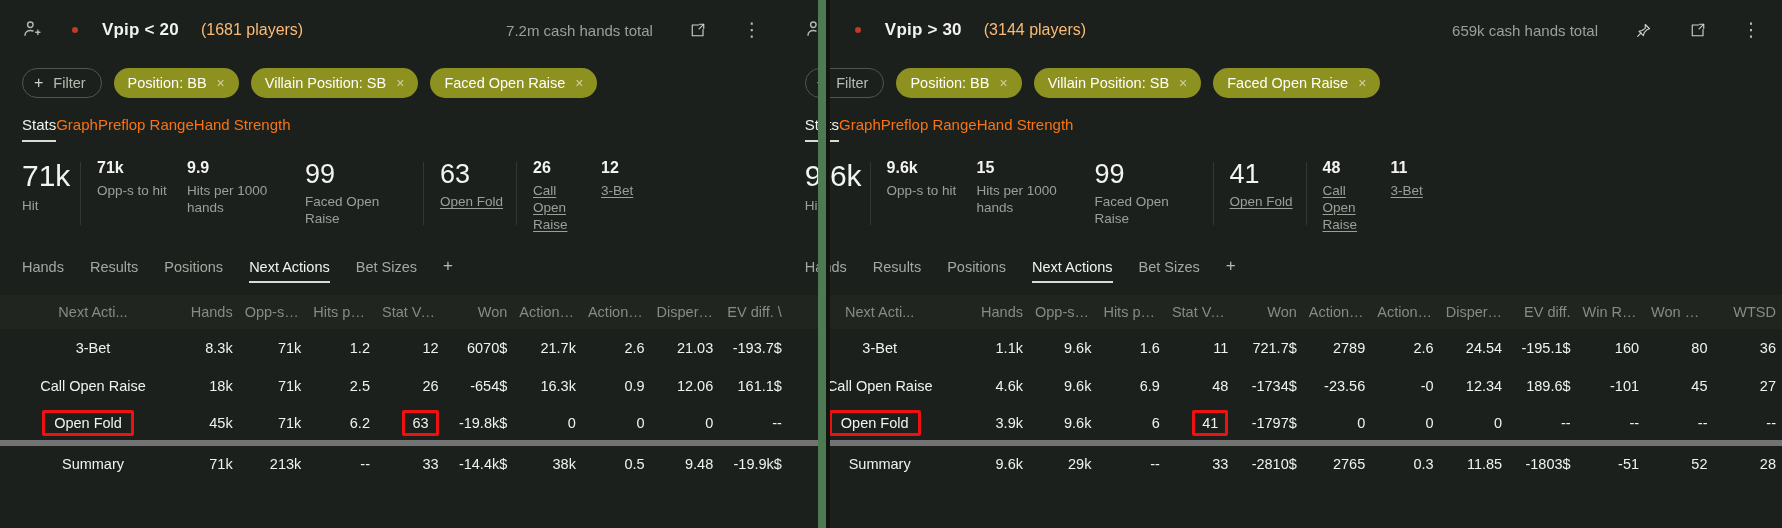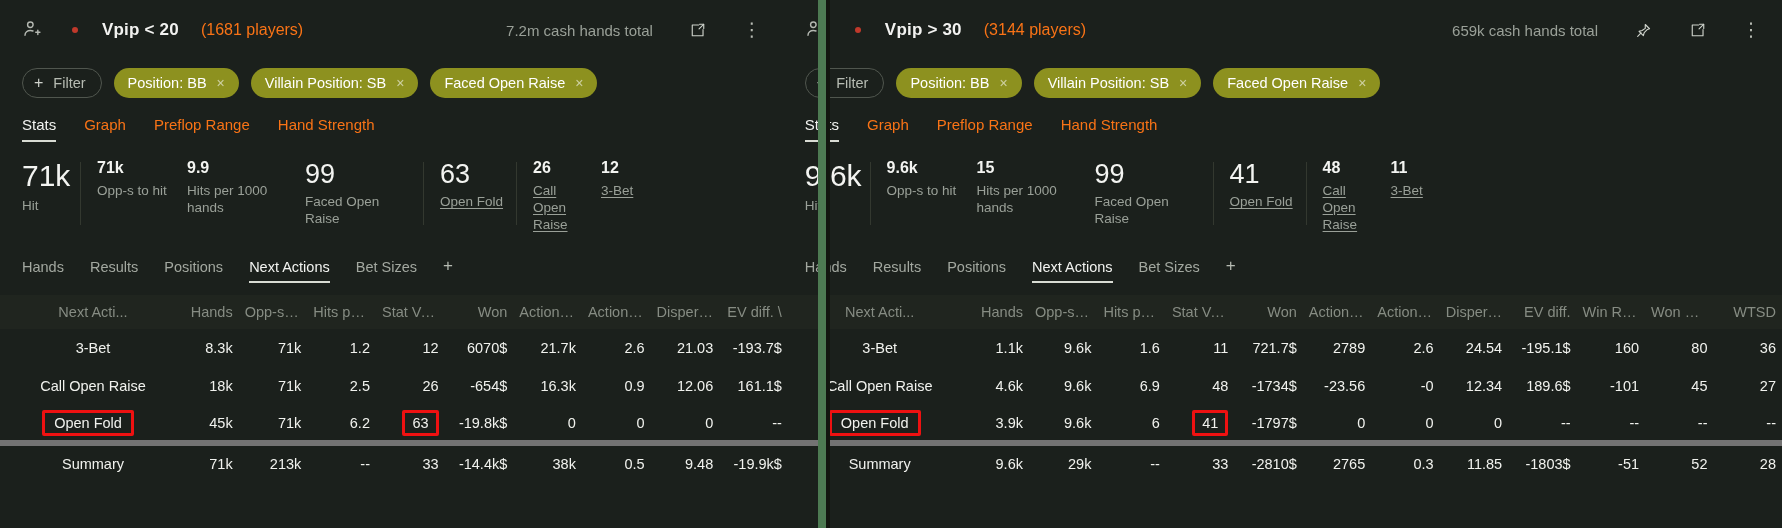--- a/index.html
+++ b/index.html
@@ -46,21 +46,21 @@
   .person-icon { width: 22px; height: 22px; flex: 0 0 auto; opacity: .85; }
   .red-dot {
     width: 6px; height: 6px; border-radius: 50%;
     background: #c0392b; flex: 0 0 auto; margin-left: 4px;
   }
   .filter-title {
     color: #f2f2f0; font-size: 17px; font-weight: bold;
     letter-spacing: .2px; white-space: nowrap;
   }
   .filter-count {
-    color: #f97316; font-size: 16px; white-space: nowrap; margin-left: -2px;
+    color: #fdba74; font-size: 16px; white-space: nowrap; margin-left: -2px;
   }
   .topbar-spacer { flex: 1 1 auto; }
   .hands-total {
     color: #9aa098; font-size: 15px; white-space: nowrap; margin-right: 6px;
   }
   .icon-btn {
     width: 30px; height: 30px; display: flex; align-items: center;
     justify-content: center; flex: 0 0 auto; color: #cfd3cc;
   }
   .kebab { letter-spacing: 0; font-size: 19px; line-height: 10px; color:#b9bdb5; }
@@ -78,21 +78,21 @@
   .chip-add {
     border: 1px solid #50564e; color: #b7bcb3; background: transparent;
     padding: 0 15px 0 11px;
   }
   .chip-add .plus { font-size: 16px; color: #cfd3cc; margin-right: 2px; }
   .chip-active { background: #8d911f; color: #fff; font-weight: 500; }
   .chip-x { color: #e4e6cf; opacity: .75; font-size: 14px; margin-left: 2px; }
 
   
   .viewtabs {
-    display: flex; align-items: flex-start; gap: 28px;
+    display: flex; align-items: flex-start; 
     padding: 10px 22px 0 22px; height: 40px;
   }
   .viewtab {
     font-size: 15px; color: #f97316; padding-bottom: 7px; white-space: nowrap;
   }
   .viewtab.active {
     color: #f2f3f0; border-bottom: 2px solid #d9dcd4;
   }
 
   

